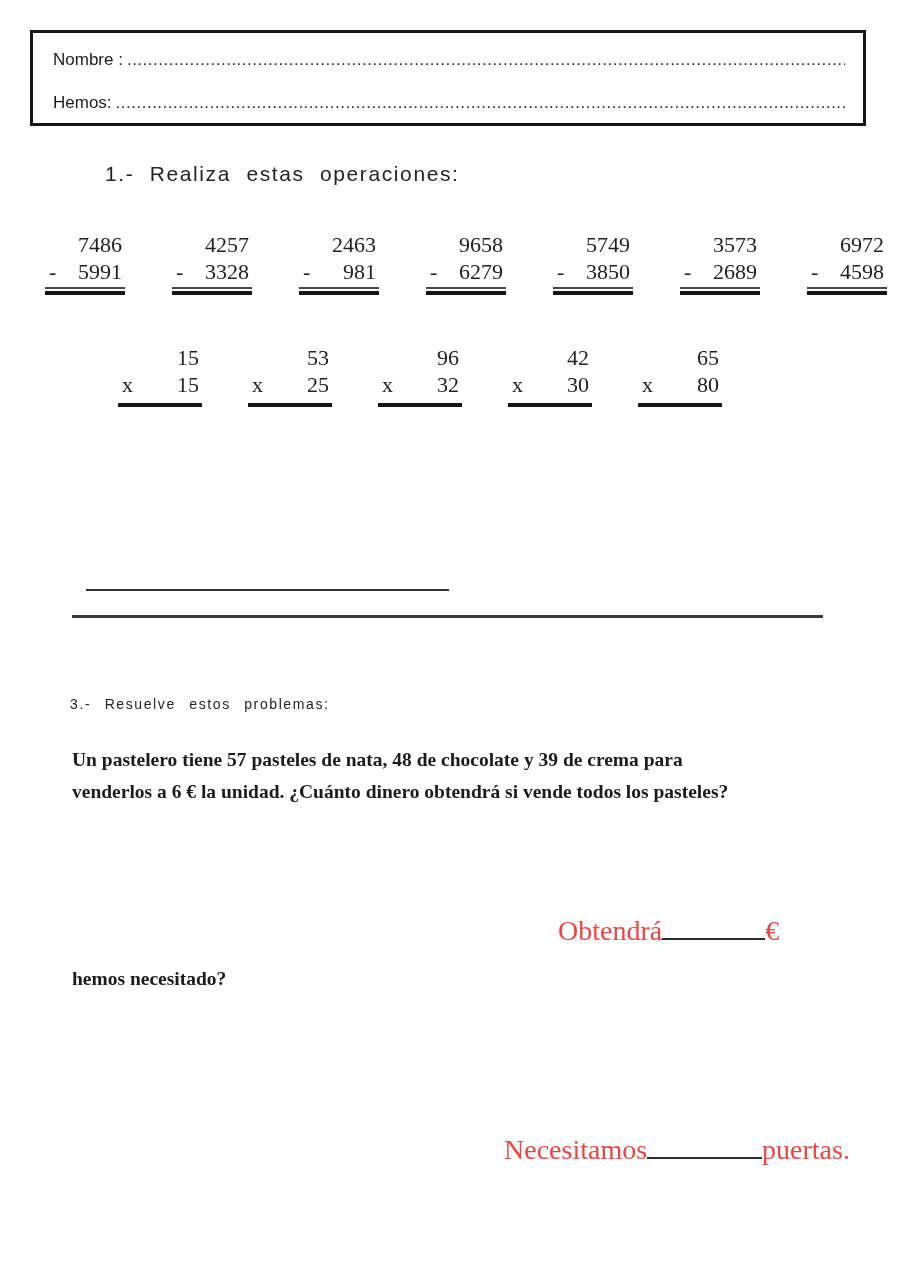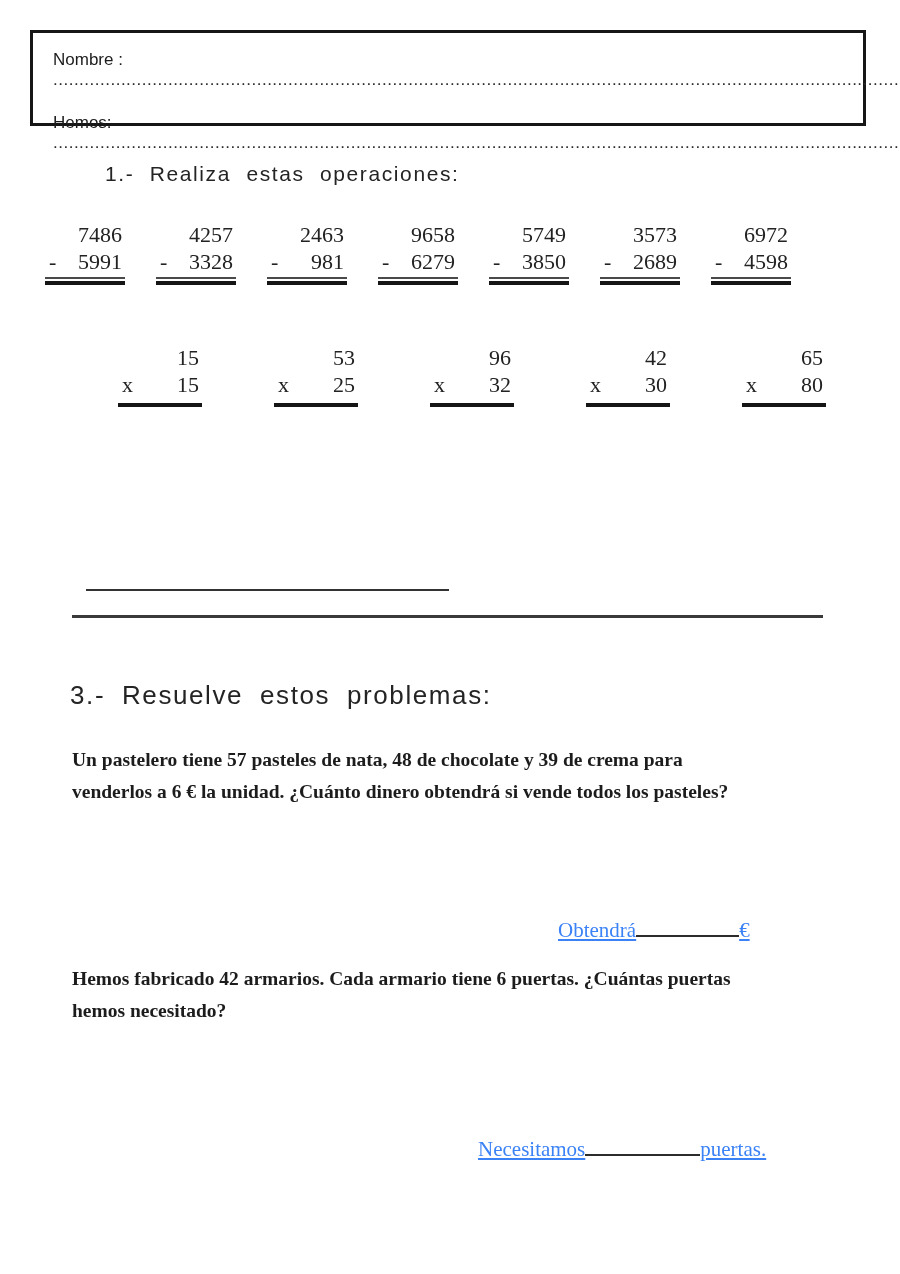--- a/index.html
+++ b/index.html
@@ -21,21 +21,20 @@
     border: 3px solid #161616;
     box-sizing: border-box;
     font-family: "Liberation Sans", sans-serif;
     font-size: 17px;
     color: #1c1c1c;
   }
   .field-row {
     display: flex;
     align-items: baseline;
     margin: 0 18px 0 20px;
-    flex-direction: column;
   }
   .field-row.first { margin-top: 17px; }
   .field-row.second { margin-top: 23px; }
   .field-label { white-space: nowrap; margin-right: 4px; }
   .dots {
     flex: 1;
     overflow: hidden;
     white-space: nowrap;
     letter-spacing: 0.5px;
     color: #2a2a2a;
@@ -45,26 +44,26 @@
   .h-comic {
     position: absolute;
     font-family: "Liberation Sans", sans-serif;
     font-size: 21px;
     color: #242424;
     letter-spacing: 1.6px;
     word-spacing: 8px;
     white-space: nowrap;
   }
   #heading1 { left: 68px; top: 162px; margin-left: 37px; }
-  #heading3 { left: 70px; top: 680px; font-size: 26px; }
+  #heading3 { left: 70px; top: 696px; font-size: 14px; }
 
   
   .op-row { position: absolute; display: flex; }
-  #sub-row { left: 45px; top: 222px; gap: 31px; }
-  #mul-row { left: 118px; top: 345px; gap: 72px; }
+  #sub-row { left: 45px; top: 232px; gap: 47px; }
+  #mul-row { left: 118px; top: 345px; gap: 46px; }
   .op-block { width: 80px; font-size: 22px; color: #222; }
   #mul-row .op-block { width: 84px; }
   .op-top {
     text-align: right;
     padding-right: 3px;
     line-height: 26px;
   }
   .op-bottom {
     display: flex;
     justify-content: space-between;
@@ -109,27 +108,26 @@
     font-size: 19.5px;
     line-height: 31.5px;
     color: #1c1c1c;
     font-weight: bold;
   }
   #para1 { top: 744px; }
   #para2 { top: 963px; }
 
   .answer-line-row {
     position: absolute;
-    font-size: 21px;
-    color: #3b82f6;
-    white-space: nowrap;
-    text-decoration: underline;
+    font-size: 28px;
+    color: #ef4444;
+    white-space: nowrap;
   }
   #ans1 { left: 558px; top: 915px; }
-  #ans2 { left: 478px; top: 1134px; }
+  #ans2 { left: 504px; top: 1134px; }
   .answer-blank {
     display: inline-block;
     border-bottom: 2px solid #2c2c2c;
     height: 20px;
     vertical-align: baseline;
   }
   #ans1 .answer-blank { width: 103px; }
   #ans2 .answer-blank { width: 115px; }
 </style>
 </head>
@@ -262,21 +260,20 @@
   <div class="para" id="para1">
     <div>Un pastelero tiene 57 pasteles de nata, 48 de chocolate y 39 de crema para</div>
     <div>venderlos a 6 € la unidad. ¿Cuánto dinero obtendrá si vende todos los pasteles?</div>
   </div>
 
   <div class="answer-line-row" id="ans1">
     <span>Obtendrá</span><span class="answer-blank"></span><span>€</span>
   </div>
 
   <div class="para" id="para2">
-    <div>Hemos fabricado 42 armarios. Cada armario tiene 6 puertas. ¿Cuántas puertas</div>
     <div>hemos necesitado?</div>
   </div>
 
   <div class="answer-line-row" id="ans2">
     <span>Necesitamos</span><span class="answer-blank"></span><span>puertas.</span>
   </div>
 
 </div>
 
 </body></html>

